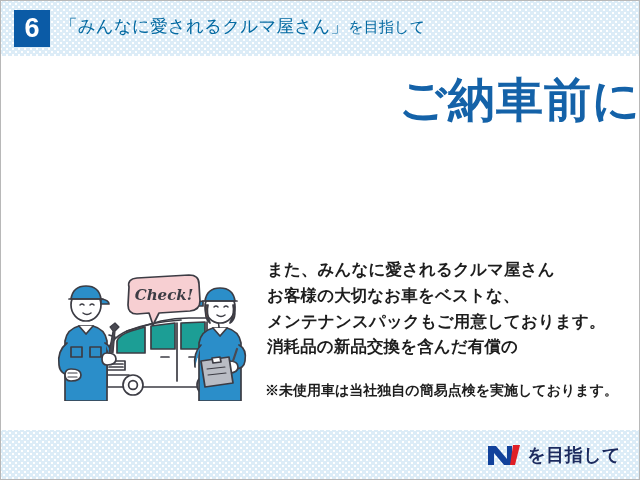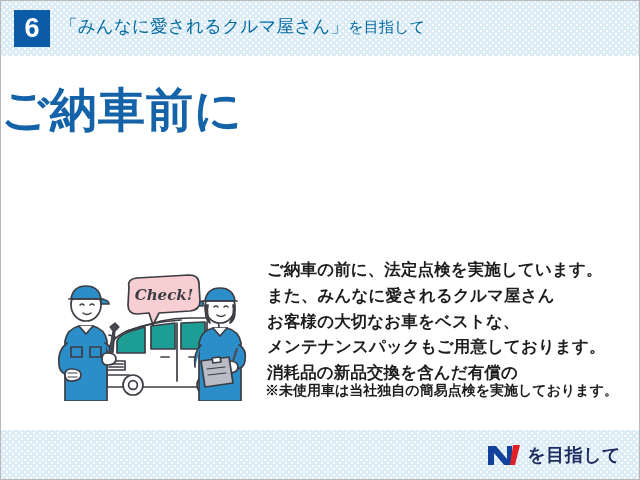--- a/index.html
+++ b/index.html
@@ -62,23 +62,23 @@
     color: #0369a1;
     letter-spacing: 0.2px;
     white-space: nowrap;
   }
   #header-title .small { font-size: 15px; }
 
   
   #headline {
     position: absolute;
     left: 0;
-    top: 85px;
-    width: 640px;
-    text-align: left;
+    top: 75px;
+    width: 640px;
+    text-align: right;
     color: #1462a8;
     font-weight: bold;
     letter-spacing: 1px;
     line-height: 1.02;
   }
   #headline .l1 { display: block; font-size: 47px; }
   #headline .l2 { display: block; font-size: 52px; margin-top: 7px; }
 
   
   #body-copy {
@@ -254,21 +254,20 @@
         <g>
           <path d="M80 18 Q78 10 88 9 L140 6 Q150 6 150 15 L151 32 Q151 41 141 42 L110 44 L104 56 L100 44 L88 45 Q79 45 79 36 Z" fill="#f7cfd2" stroke="#3c3c44" stroke-width="1.7"></path>
         </g>
       </g>
 
       <text x="115" y="31" text-anchor="middle" font-family="'DejaVu Serif', serif" font-size="15" font-style="italic" font-weight="bold" fill="#3c3c44">Check!</text>
     </svg>
   </div>
 
   <div id="body-copy">
-    <span class="line">ご納車の前に、法定点検を実施しています。</span>
     <span class="line">また、みんなに愛されるクルマ屋さん</span>
     <span class="line">お客様の大切なお車をベストな、</span>
     <span class="line">メンテナンスパックもご用意しております。</span>
     <span class="line">消耗品の新品交換を含んだ有償の</span>
   </div>
 
   <div id="body-note">※未使用車は当社独自の簡易点検を実施しております。</div>
 
   <div id="footer-band" class="dot-band"></div>
 

